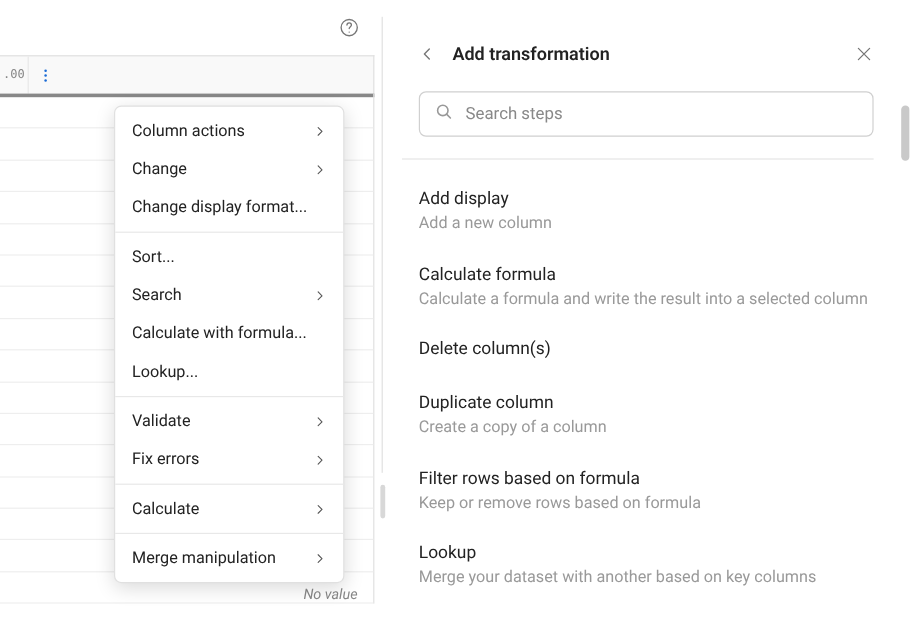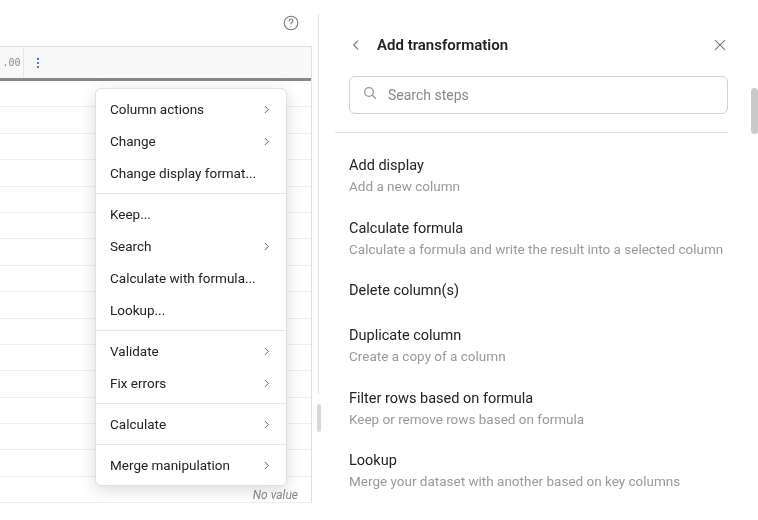--- a/index.html
+++ b/index.html
@@ -147,21 +147,21 @@
         <span class="menu-text">Change</span>
         <svg class="menu-chevron" width="11" height="11" viewBox="0 0 24 24" fill="none" stroke="#555" stroke-width="2">
           <path d="M9 5l7 7-7 7" stroke-linecap="round" stroke-linejoin="round"></path>
         </svg>
       </div>
       <div class="menu-item">
         <span class="menu-text">Change display format...</span>
       </div>
       <div class="menu-divider"></div>
       <div class="menu-item">
-        <span class="menu-text">Keep...</span>
+        <span class="menu-text">Sort...</span>
       </div>
       <div class="menu-item">
         <span class="menu-text">Search</span>
         <svg class="menu-chevron" width="11" height="11" viewBox="0 0 24 24" fill="none" stroke="#555" stroke-width="2">
           <path d="M9 5l7 7-7 7" stroke-linecap="round" stroke-linejoin="round"></path>
         </svg>
       </div>
       <div class="menu-item">
         <span class="menu-text">Calculate with formula...</span>
       </div>

